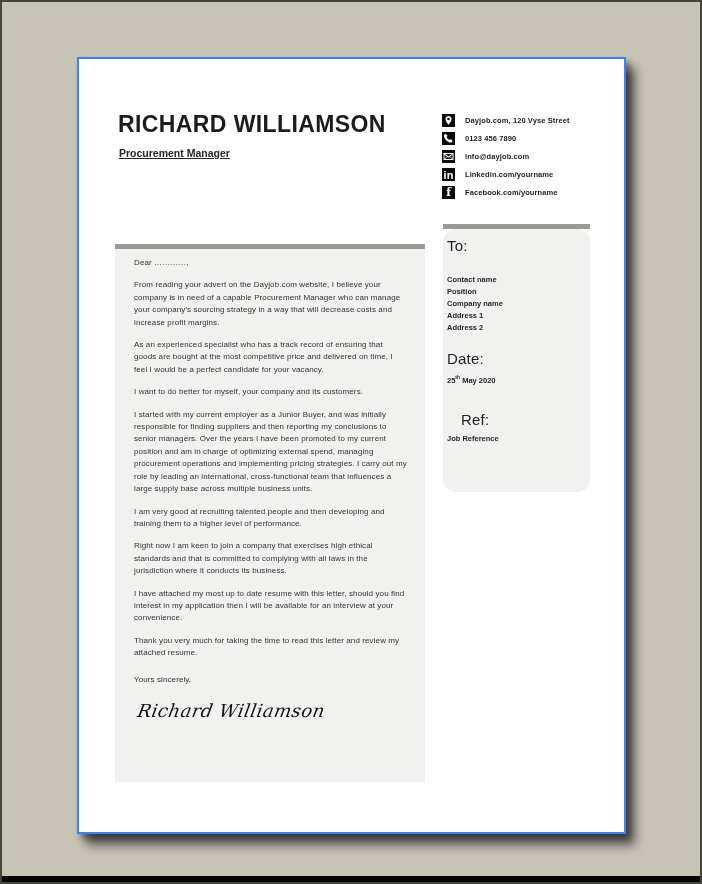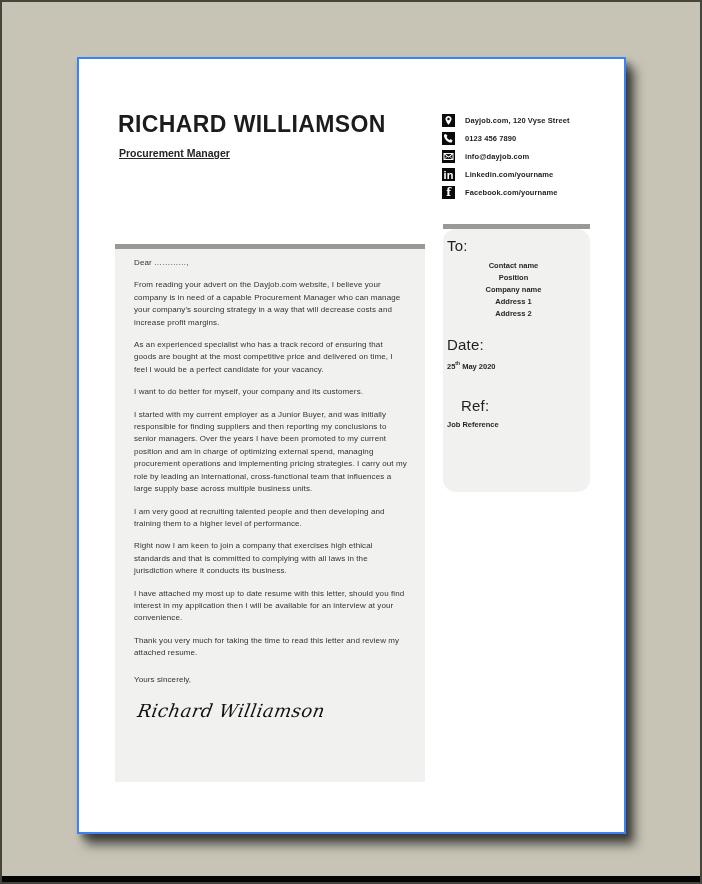--- a/index.html
+++ b/index.html
@@ -70,21 +70,21 @@
   }
   .signoff-name { margin-top:22px !important; }
   .right-col { position:absolute; left:364px; top:165px; width:147px; }
   .right-panel {
     background:#f1f1f0; height:263px;
     padding:8px 10px 0 4px; color:#222222;border-radius:13px;
   }
   .panel-heading {
     font-size:15px; font-weight:400; color:#1f1f1f; letter-spacing:0.2px;
   }
-  .recipient-lines { margin-top:6px;text-align:center; }
+  .recipient-lines { margin-top:20px; }
   .recipient-lines div { font-size:7.5px; font-weight:700; line-height:12px; color:#262626; }
   .date-heading { margin-top:16px; }
   .date-value { margin-top:7px; font-size:7.5px; font-weight:700; color:#262626; }
   .date-value sup { font-size:5px; }
   .ref-heading { margin-top:26px;margin-left:14px; }
   .ref-value { margin-top:6px; font-size:7.5px; font-weight:700; color:#262626; }
 </style>
 </head>
 <body>
 

